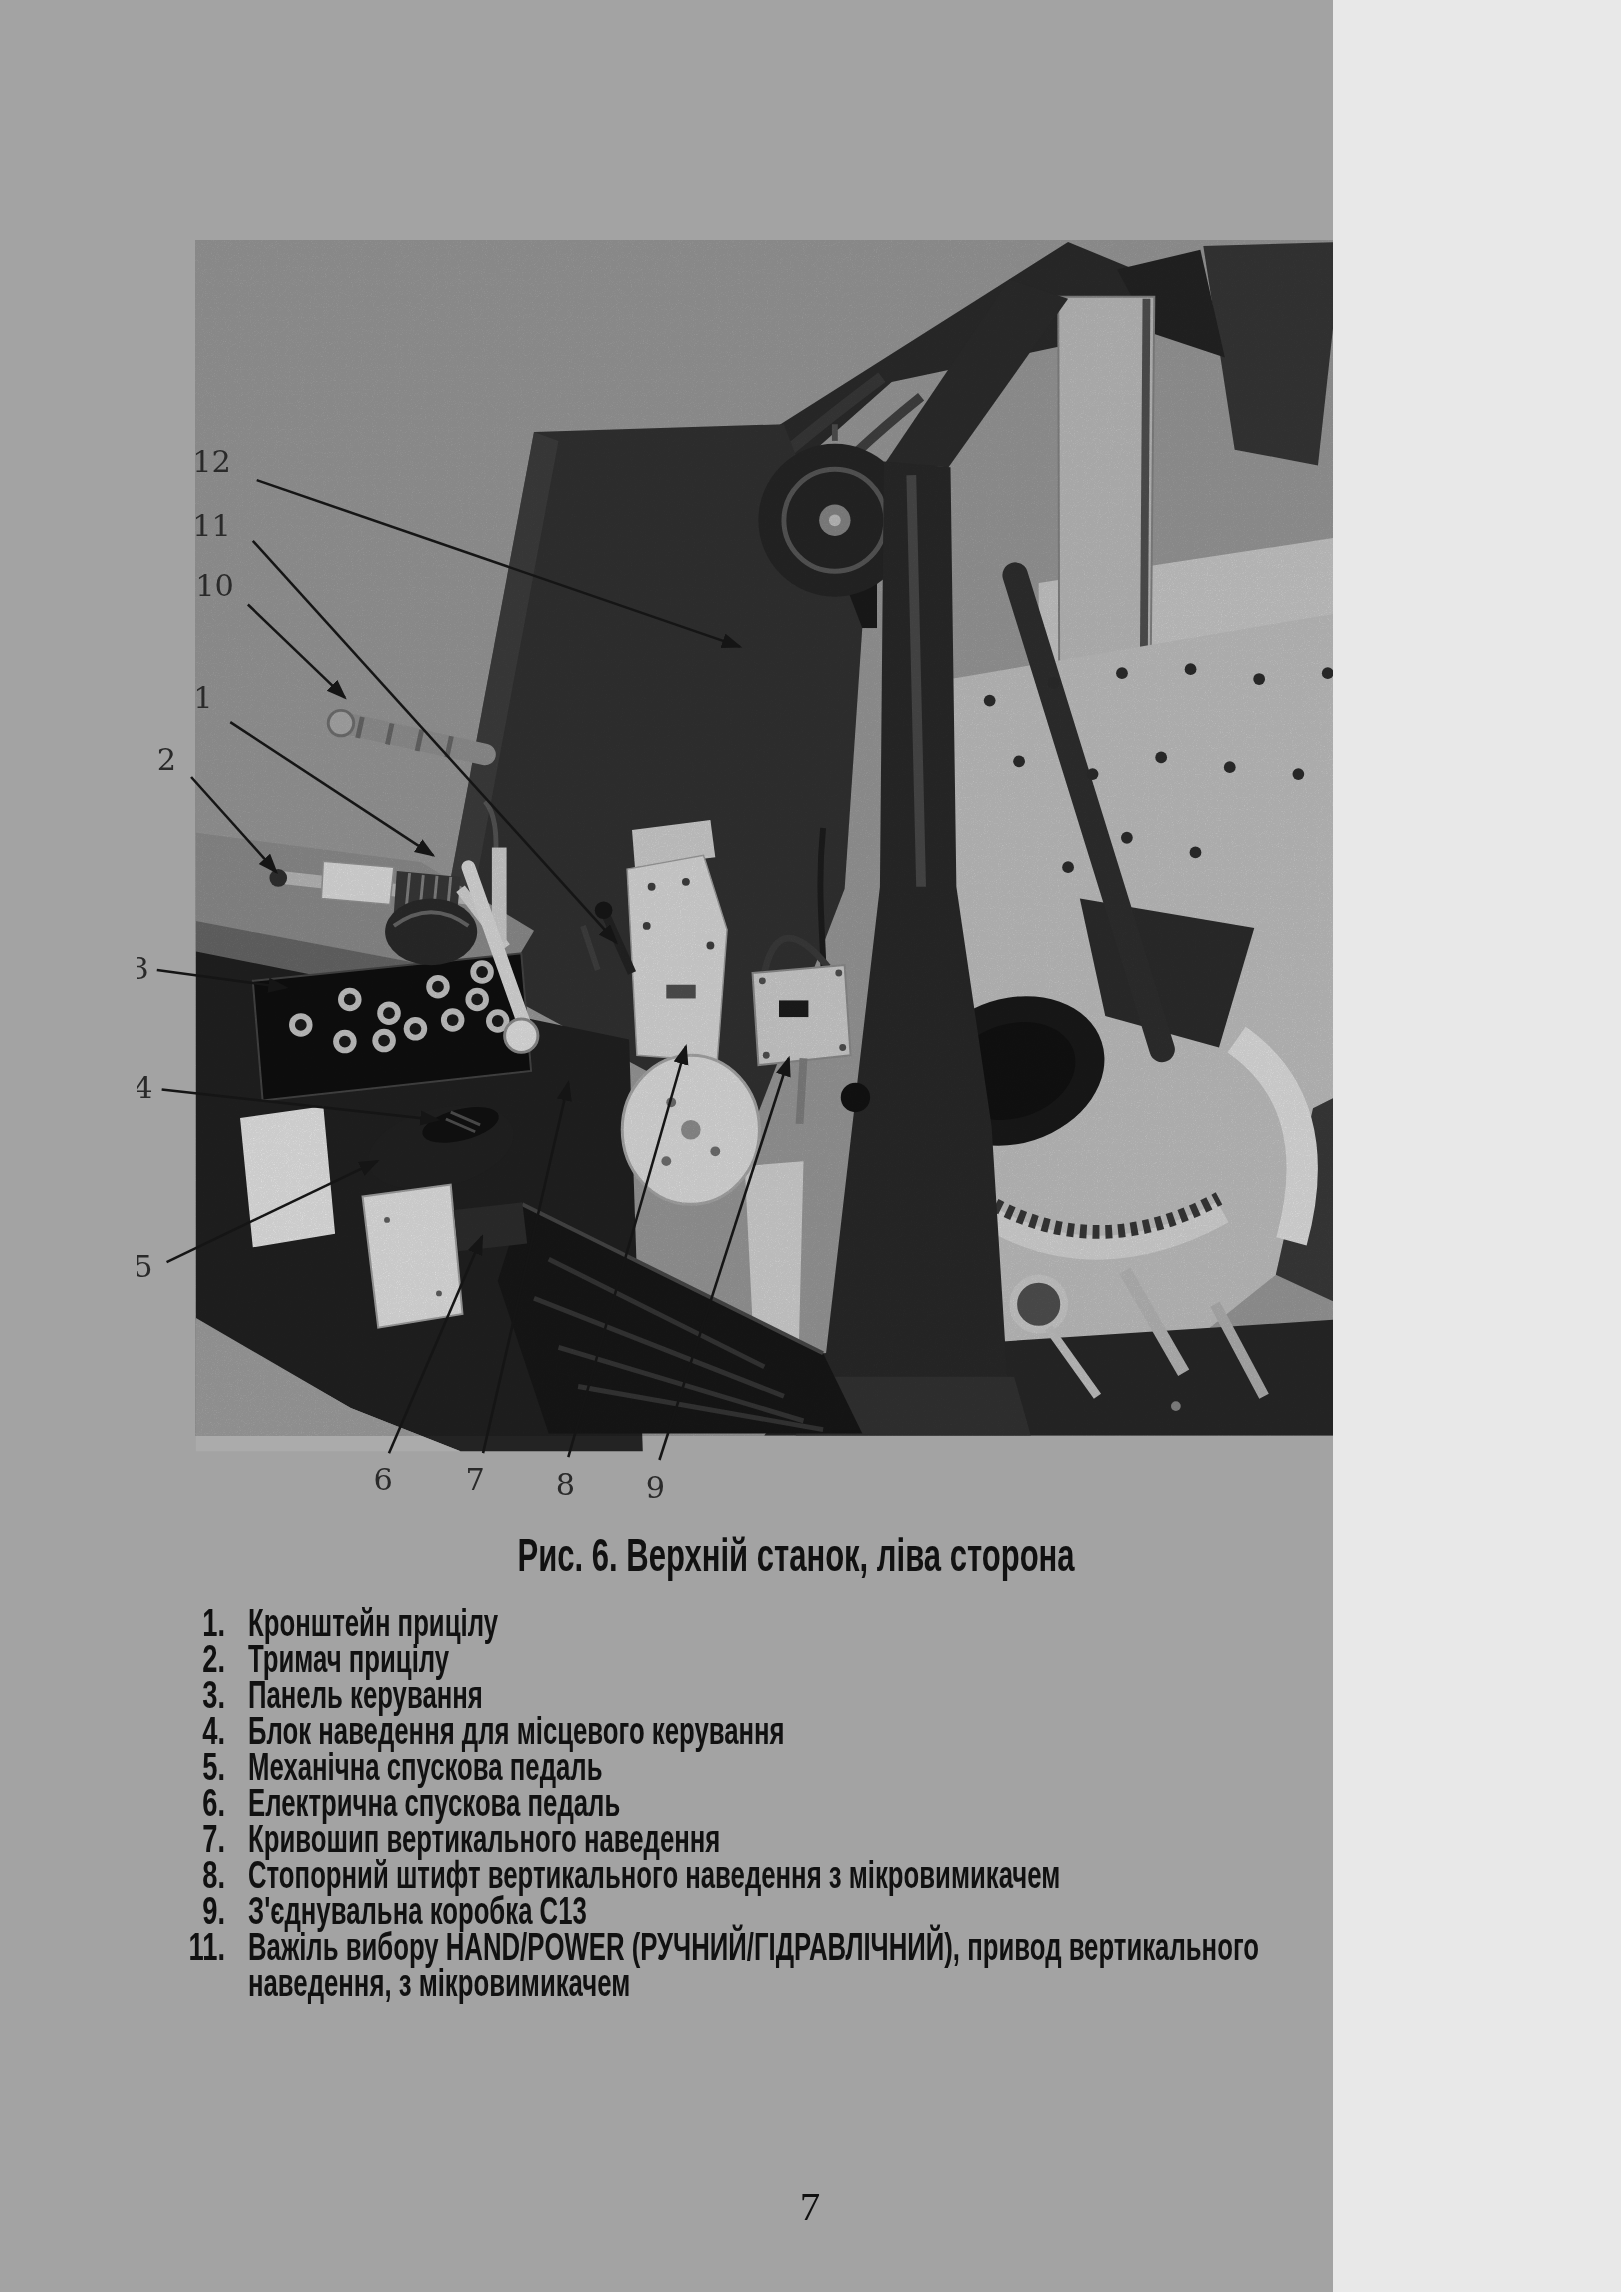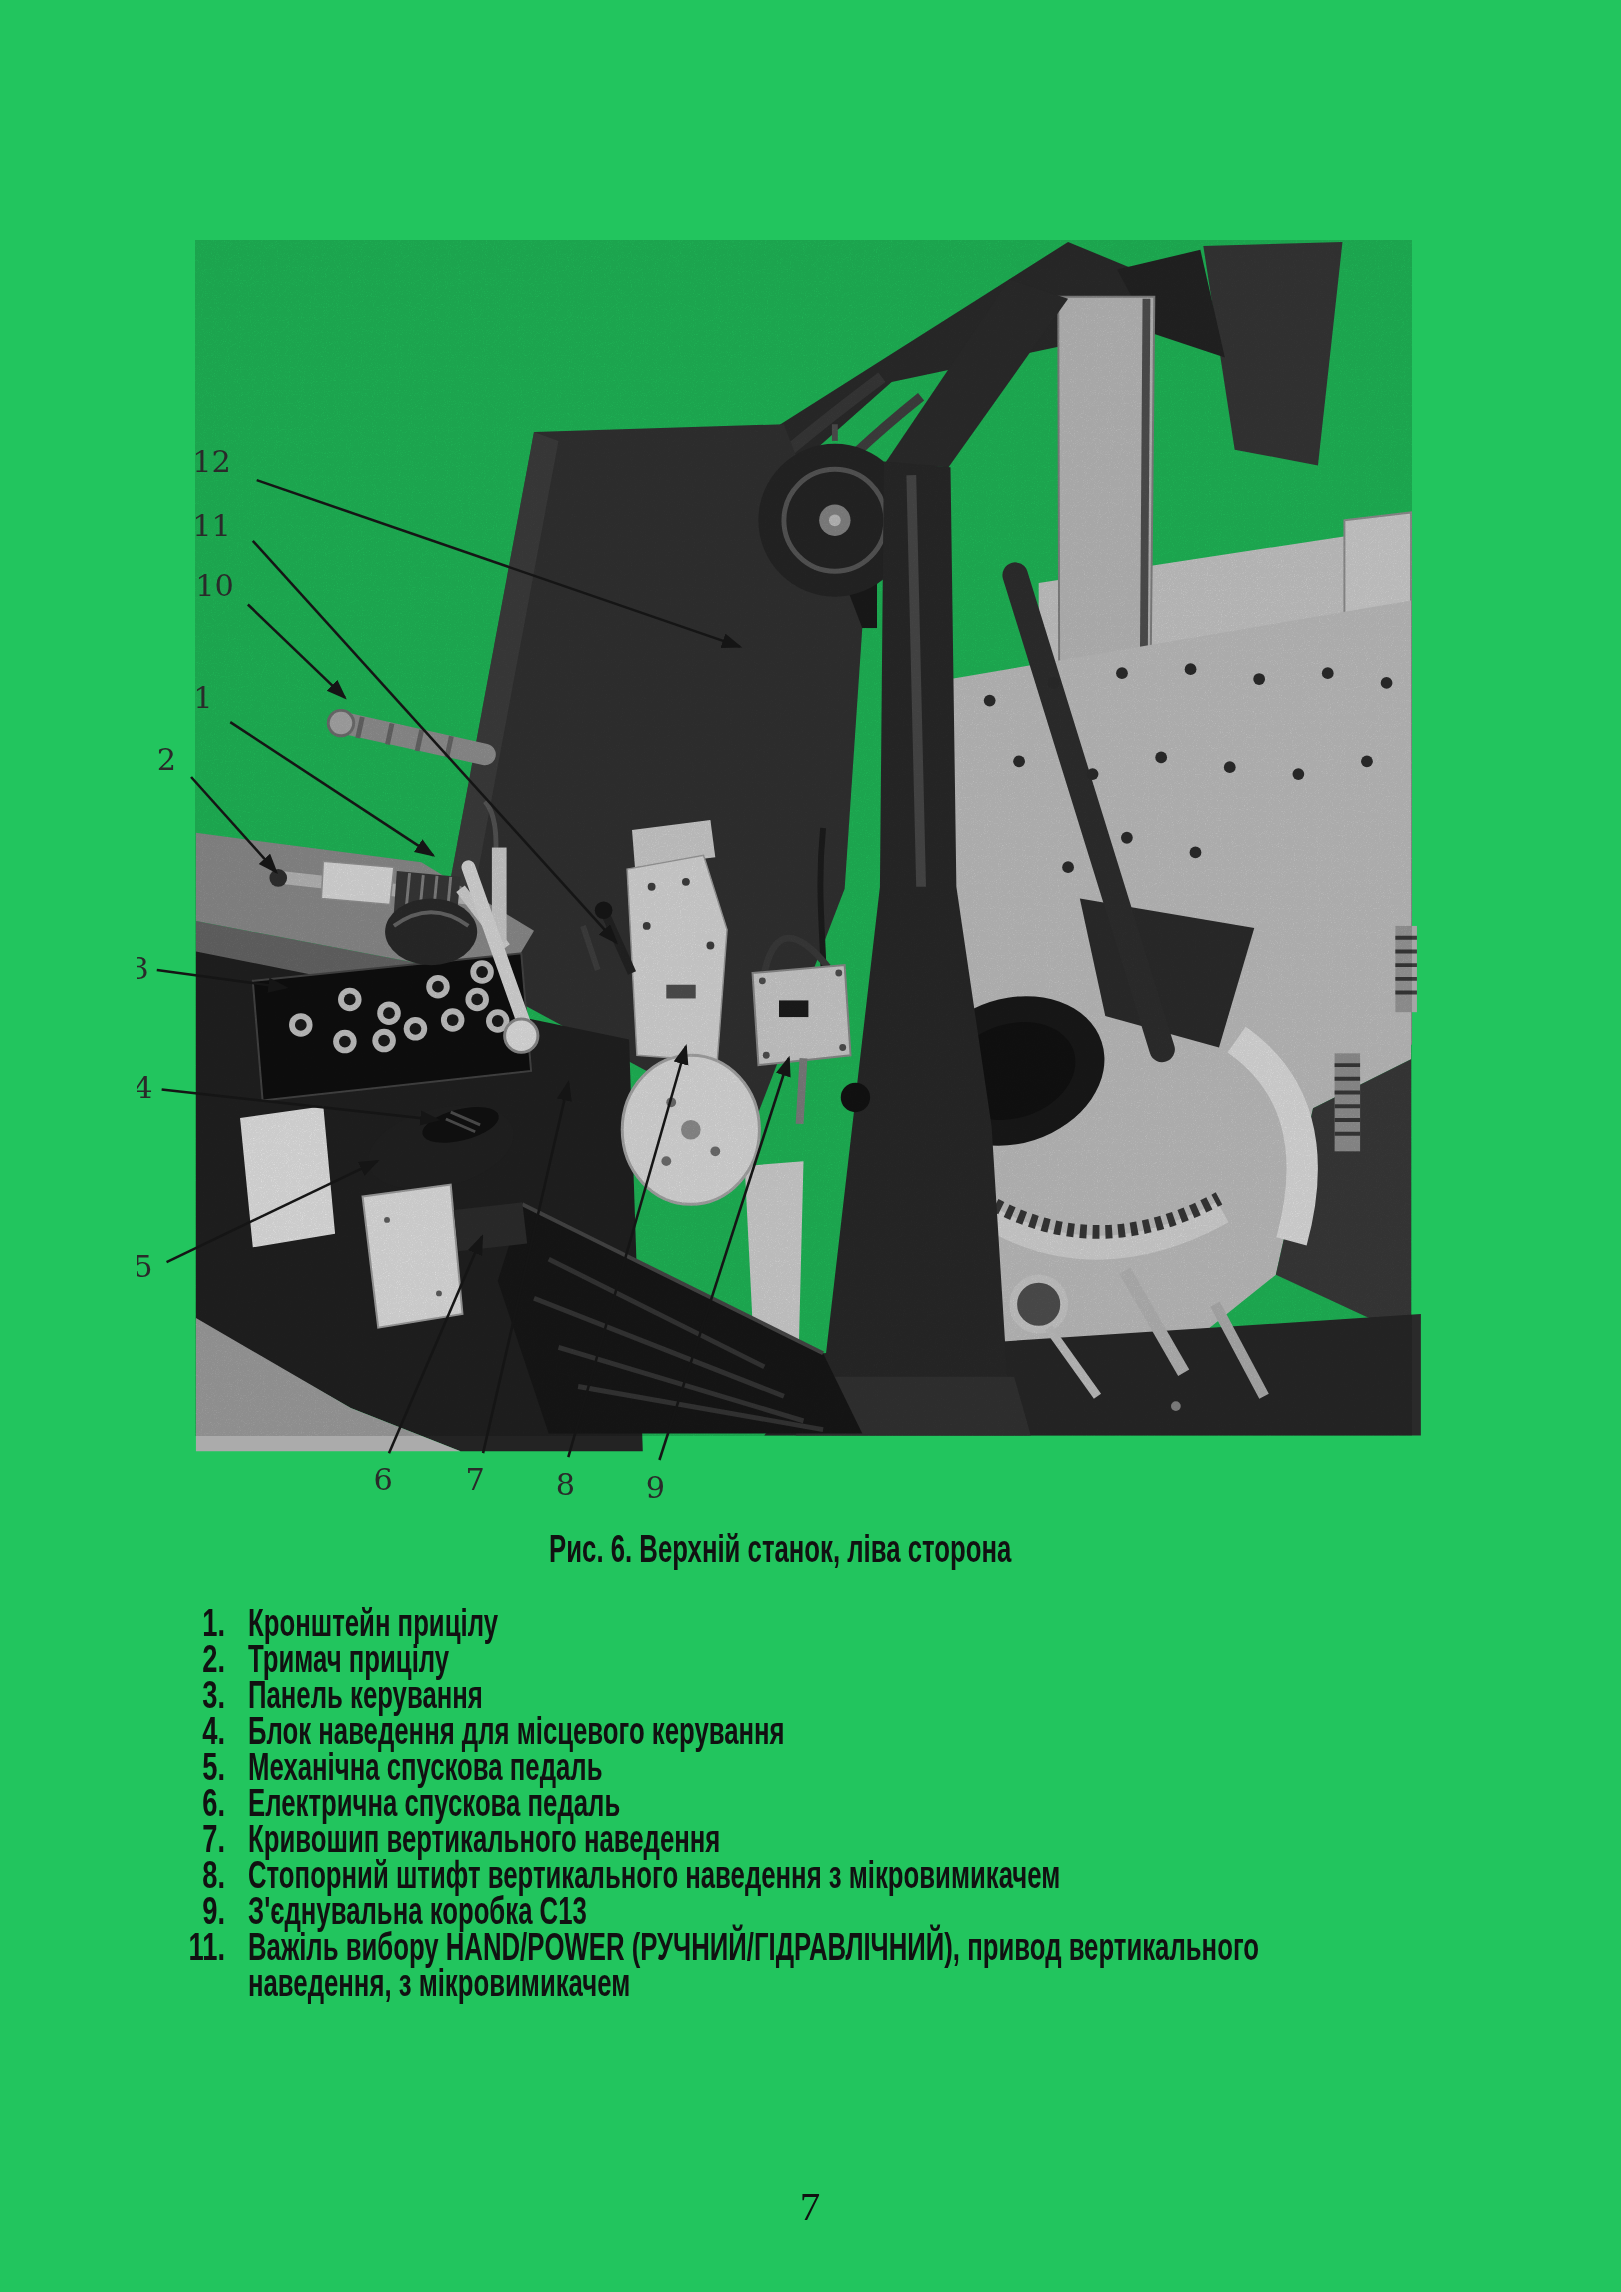--- a/index.html
+++ b/index.html
@@ -1,26 +1,26 @@
 <!DOCTYPE html>
 <html><head>
 <meta charset="utf-8">
 <style>
   html,body{margin:0;padding:0;background:#e8e8e8;}
   .sheet{
-    position:relative;width:1621px;height:2293px;background:#22c55e;
+    position:relative;width:1333px;height:2293px;background:#a3a3a3;
     font-family:"Liberation Sans",sans-serif;overflow:hidden;
   }
   .fig-svg{position:absolute;left:137px;top:240px;width:1284px;height:1269px;}
   .callout-num{
     font-family:"DejaVu Serif",serif;font-size:31px;fill:#2a2a2a;
   }
   .caption{
-    position:absolute;left:388px;top:1527px;width:784px;text-align:center;
-    font-size:39px;font-weight:700;color:#111;white-space:nowrap;
+    position:absolute;left:374px;top:1527px;width:784px;text-align:center;
+    font-size:47px;font-weight:700;color:#111;white-space:nowrap;
   }
   .cond{display:inline-block;transform:scaleX(0.66);transform-origin:50% 50%;white-space:nowrap;}
   #parts-list{position:absolute;left:0;top:1605px;width:1621px;}
   .row{position:relative;height:36px;line-height:36px;font-size:39px;font-weight:700;color:#111;}
   .pnum{
     position:absolute;left:0;width:225px;text-align:right;
     transform:scaleX(0.70);transform-origin:100% 50%;white-space:nowrap;
   }
   .ptext{
     position:absolute;left:248px;transform:scaleX(0.66);transform-origin:0 50%;white-space:nowrap;

